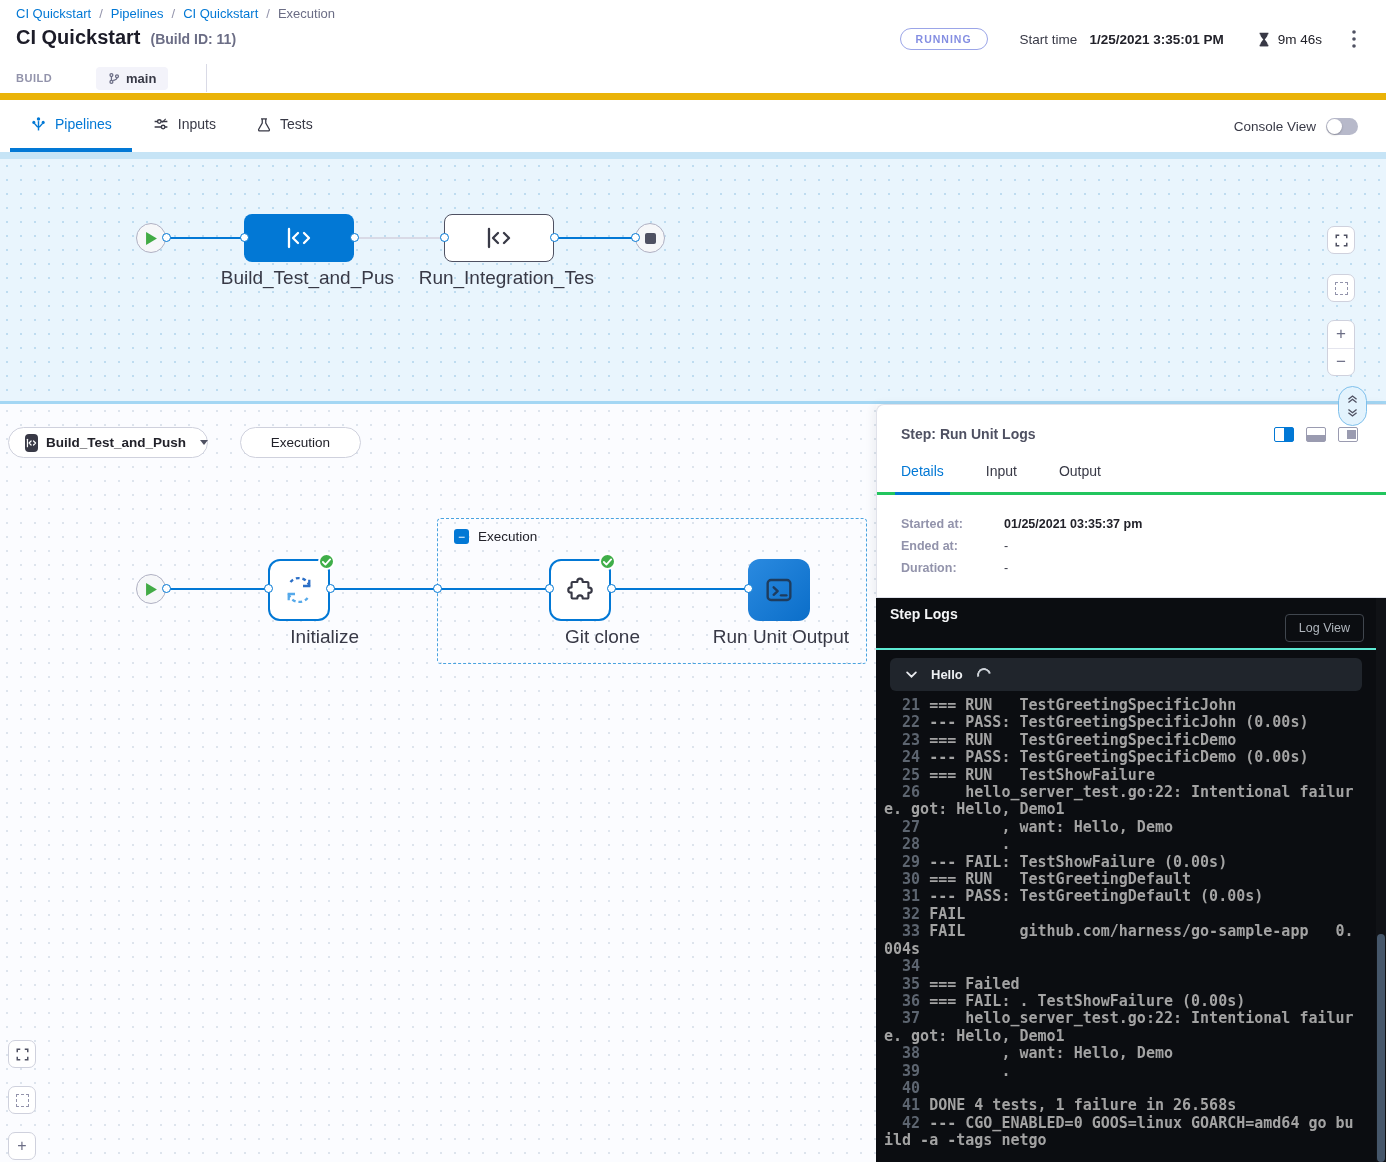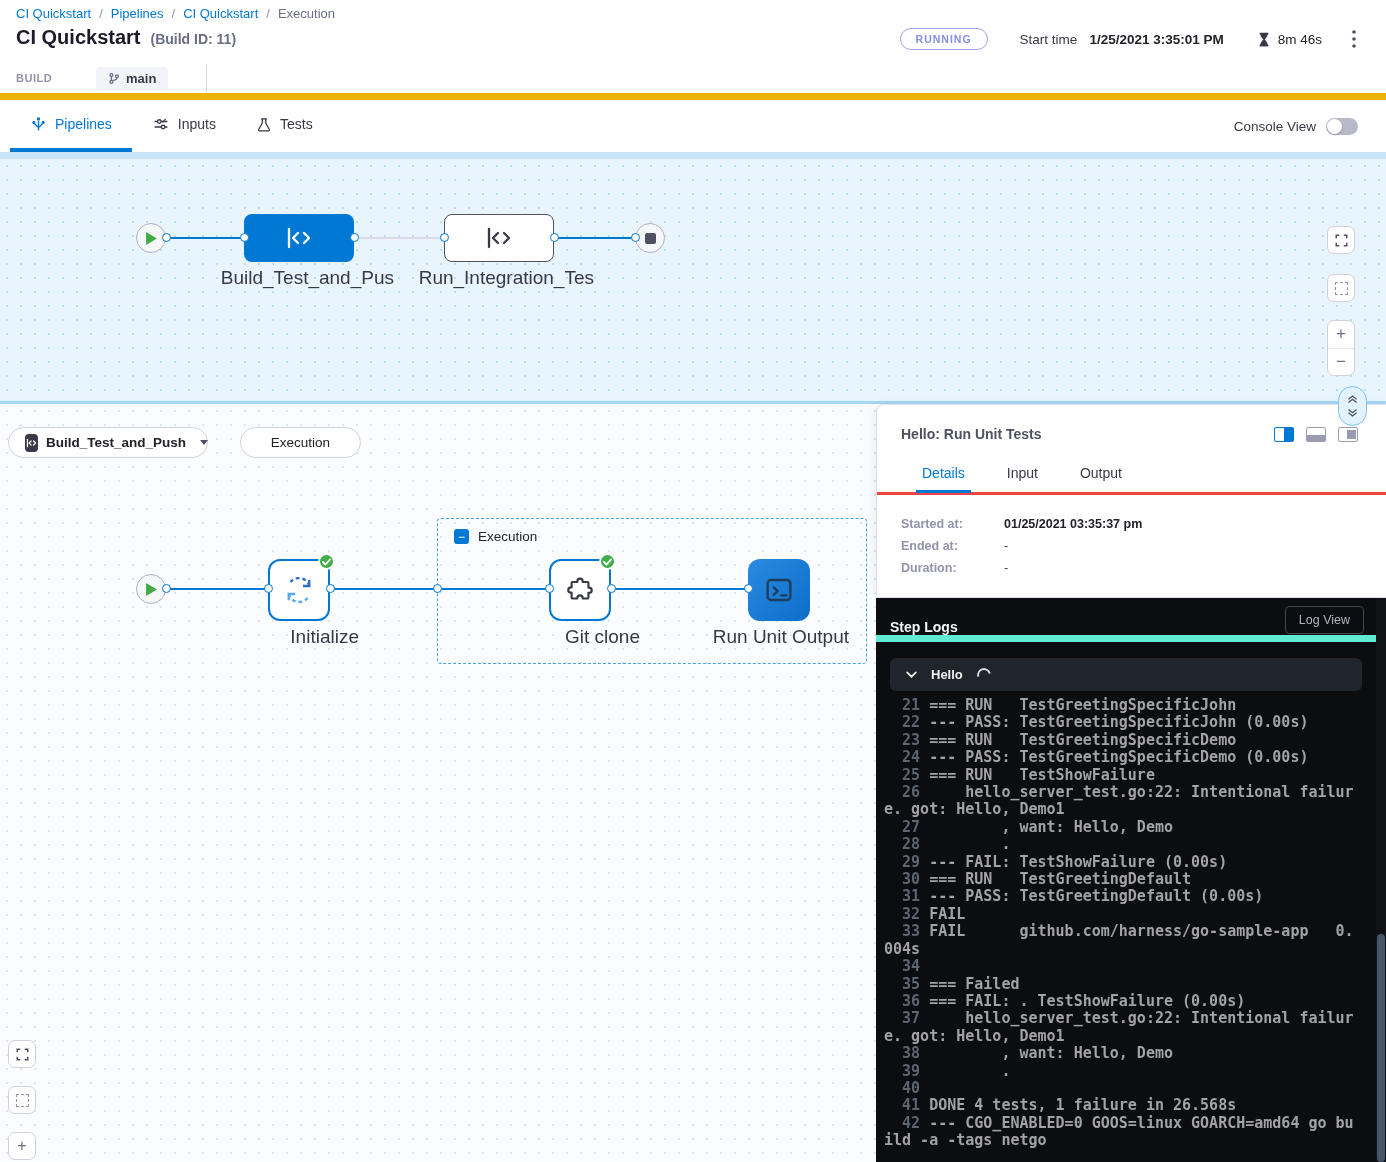--- a/index.html
+++ b/index.html
@@ -77,33 +77,33 @@
 
   
   .step-panel { position:absolute; left:876px; top:0; width:510px; height:194px; background:#fff; border:1px solid #e0e2ea; border-right:none; border-radius:8px 0 0 0; box-shadow:-3px 0 8px rgba(40,50,70,.07); }
   .sp-title { position:absolute; left:24px; top:21px; font-size:14px; font-weight:bold; color:#4f5162; }
   .layout-icons { position:absolute; right:28px; top:22px; display:flex; gap:12px; align-items:center; }
   .lay { width:20px; height:15px; border:1.5px solid #9a9bb0; border-radius:2px; position:relative; cursor:pointer; background:#fff; }
   .lay.active { border-color:#0278d5; }
   .lay .fill-r { position:absolute; right:0; top:0; width:9px; height:100%; background:#0278d5; }
   .lay .fill-b { position:absolute; left:0; bottom:0; width:100%; height:6px; background:#9a9bb0; }
   .lay .fill-rb { position:absolute; right:1px; top:2px; width:9px; height:9px; background:#9a9bb0; }
-  .sp-tabs { position:absolute; left:0; top:58px; width:100%; height:32px; display:flex; padding-left:45px; gap:42px; border-bottom:3px solid #ef4444;align-items:center; }
+  .sp-tabs { position:absolute; left:0; top:58px; width:100%; height:32px; display:flex; padding-left:24px; gap:42px; border-bottom:3px solid #22c55e; }
   .sp-tab { font-size:14px; color:#383946; padding-bottom:9px; position:relative; cursor:pointer; }
   .sp-tab.active { color:#0278d5; }
   .sp-tab.active::after { content:""; position:absolute; left:-6px; right:-6px; bottom:-3px; height:3px; background:#0278d5; }
   .detail-rows { position:absolute; left:24px; top:112px; display:flex; flex-direction:column; gap:8px; }
   .drow { display:flex; font-size:12.5px; }
   .dlabel { width:103px; color:#9293ab; font-weight:bold; }
   .dvalue { color:#383946; }
   .dvalue.b { font-weight:bold; color:#22222a; }
 
   
   .logs-panel { position:absolute; left:876px; top:194px; width:510px; height:564px; background:#0b0d11; }
-  .logs-header { position:absolute; left:0; top:0; width:100%; height:44px; border-bottom:7px solid #5eead4; display:flex; align-items:flex-end; }
+  .logs-header { position:absolute; left:0; top:8px; width:100%; height:44px; border-bottom:2px solid #5eead4; display:flex; align-items:flex-start; }
   .logs-title { margin-left:14px; font-size:14px; font-weight:bold; color:#f4f5f7; }
   .logview-btn { position:absolute; right:22px; top:8px; height:28px; padding:0 13px; border:1px solid #40464e; border-radius:4px; color:#b0b6bd; font-size:12.5px; display:flex; align-items:center; background:transparent; cursor:pointer; font-family:"Liberation Sans", sans-serif; }
   .logs-bar { position:absolute; left:14px; top:60px; width:472px; height:33px; background:#20252c; border-radius:6px; display:flex; align-items:center; gap:14px; padding-left:16px; cursor:pointer; }
   .logs-bar-label { font-size:13px; font-weight:bold; color:#eef0f3; }
   .spinner { width:14px; height:14px; border-radius:50%; border:2px solid #cfd4da; border-bottom-color:transparent; border-left-color:transparent; transform:rotate(-60deg); animation:spin 1.1s linear infinite; }
   @keyframes spin { to { transform:rotate(300deg);} }
   .log-lines { position:absolute; left:8px; top:99px; width:52ch; font-family:"DejaVu Sans Mono", monospace; font-size:15px; line-height:17.4px; font-weight:bold; white-space:pre-wrap; word-break:break-all; }
   .log-line .ln { color:#5d6570; }
   .log-line .lt { color:#a3a3a3; }
   .log-scroll { position:absolute; right:0; top:0; width:10px; height:564px; background:#101216; }
@@ -149,21 +149,21 @@
       <span class="status-badge">RUNNING</span>
       <span class="st-label">Start time</span>
       <span class="st-value">1/25/2021 3:35:01 PM</span>
       <span class="elapsed">
         <span>
           <svg width="16" height="17" viewBox="0 0 20 20" fill="none" stroke="#383946" stroke-width="1.7">
             <path d="M4.5 2.5h11M4.5 17.5h11"></path>
             <path d="M6 2.5c0 4 2.6 4.6 4 7.5 1.4-2.9 4-3.5 4-7.5M6 17.5c0-4 2.6-4.6 4-7.5 1.4 2.9 4 3.5 4 7.5z" fill="#383946"></path>
           </svg>
         </span>
-        <span>8m 46s</span>
+        <span>9m 46s</span>
       </span>
       <span class="kebab">
         <svg width="4" height="18" viewBox="0 0 4 18">
             <circle cx="2" cy="2" r="1.8" fill="#4f5162"></circle>
             <circle cx="2" cy="9" r="1.8" fill="#4f5162"></circle>
             <circle cx="2" cy="16" r="1.8" fill="#4f5162"></circle>
           </svg>
       </span>
     </div>
   </div>
@@ -375,21 +375,21 @@
             <path d="M3 7V3h4M13 3h4v4M17 13v4h-4M7 17H3v-4"></path>
           </svg>
       </div>
       <div class="cbtn" style="left:8px; top:682px;">
           <span class="dash-sq"></span>
         </div>
       <div class="cbtn" style="left:8px; top:728px;">+</div>
     </div>
 
     <div class="step-panel">
-      <div class="sp-title">Hello: Run Unit Tests</div>
+      <div class="sp-title">Step: Run Unit Logs</div>
       <div class="layout-icons">
         <span class="lay active">
             <span class="fill-r"></span>
           </span>
         <span class="lay">
             <span class="fill-b"></span>
           </span>
         <span class="lay">
             <span class="fill-rb"></span>
           </span>

